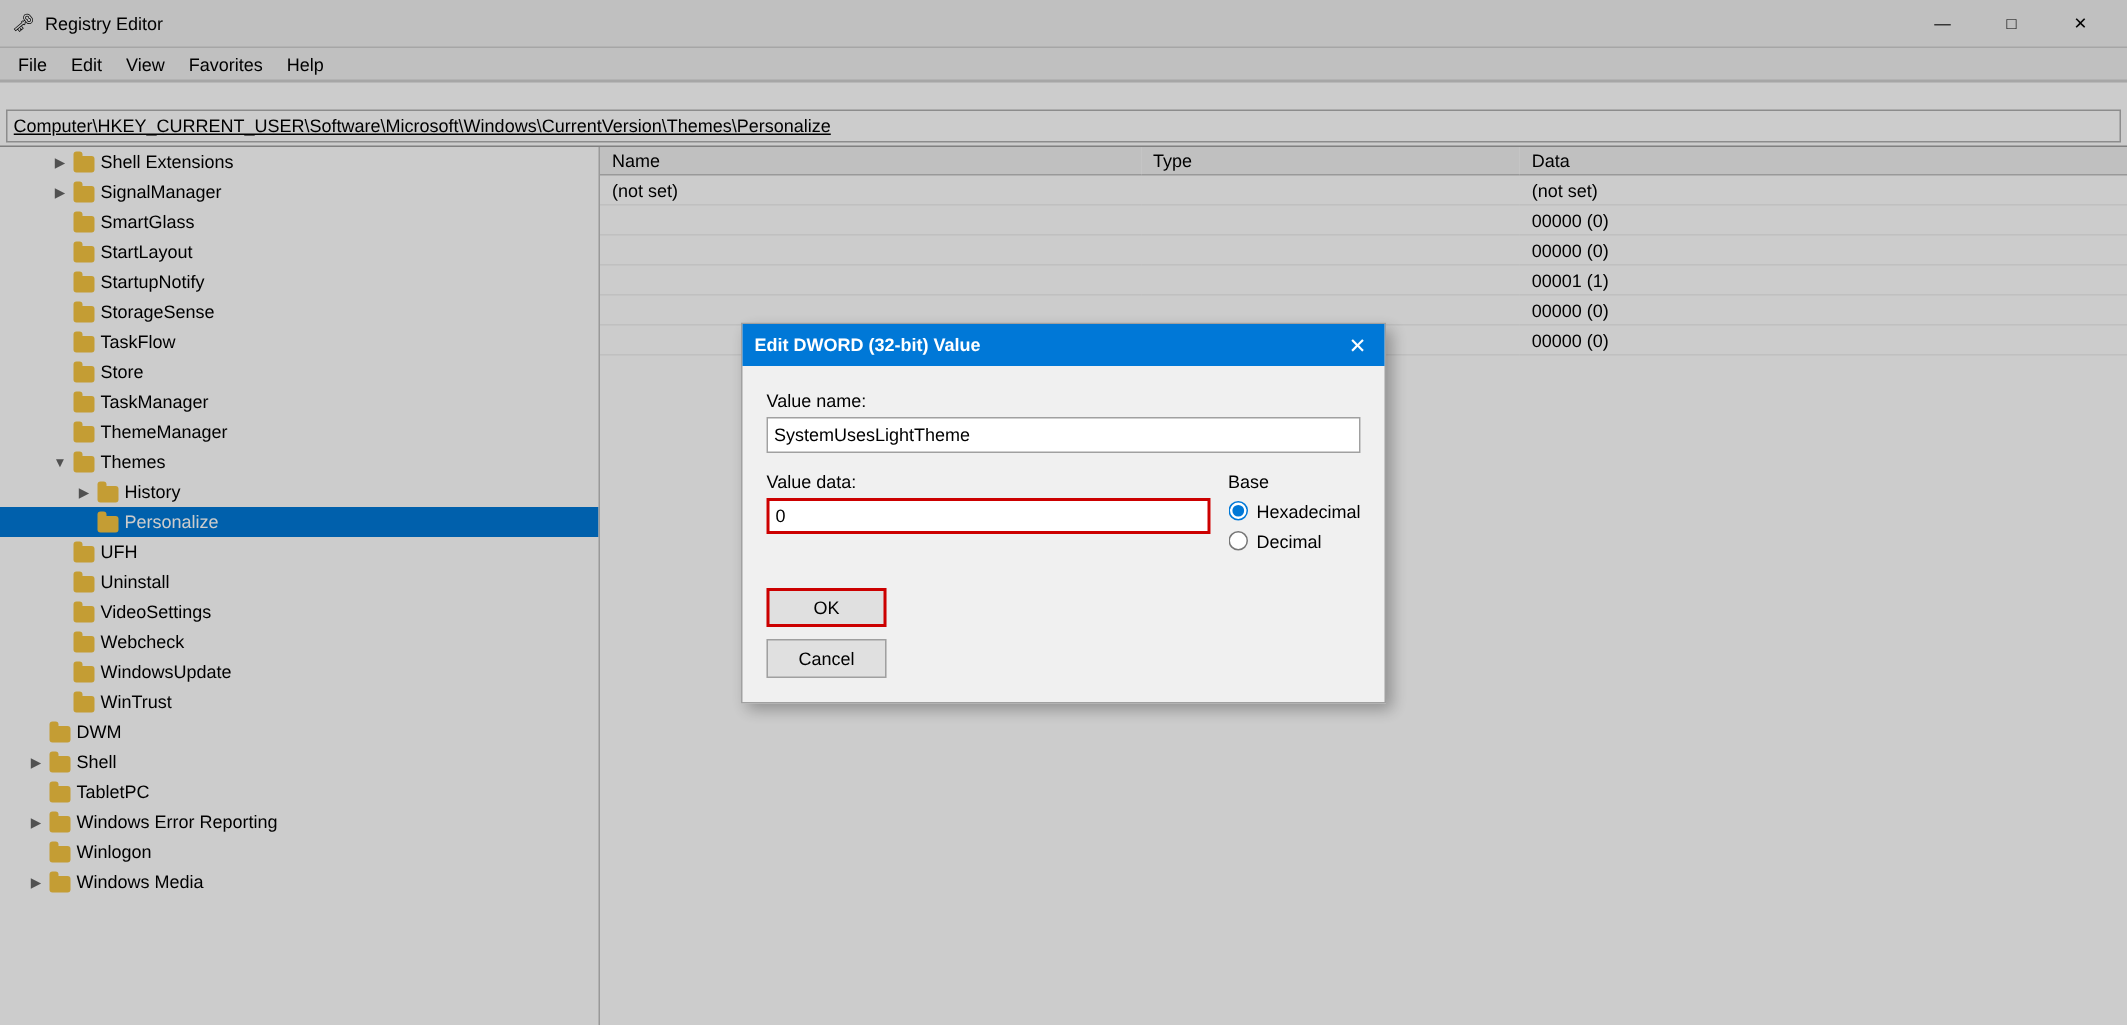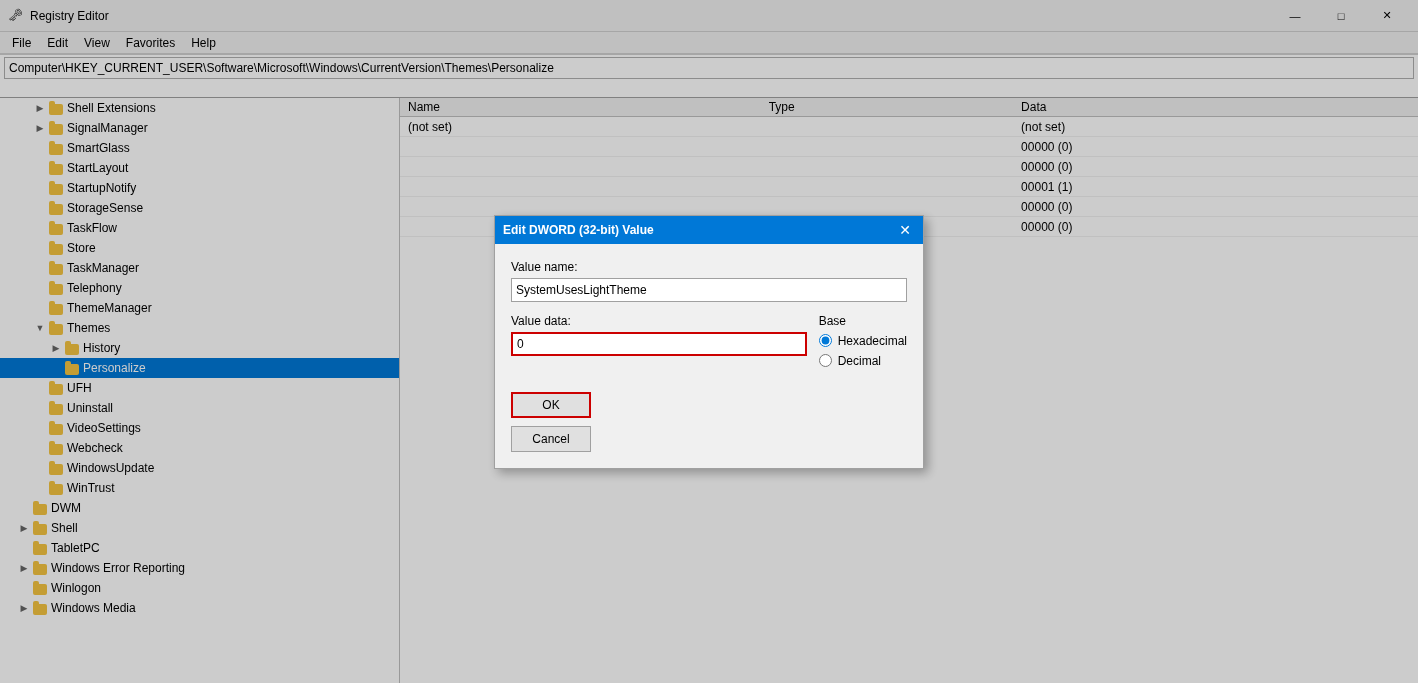--- a/index.html
+++ b/index.html
@@ -24,23 +24,24 @@
     .menu-bar {
       display: flex; align-items: center; height: 22px; padding: 0 4px;
       background: #f0f0f0; border-bottom: 1px solid #d0d0d0;
     }
     .menu-item {
       padding: 2px 8px; cursor: pointer; font-size: 12px;
     }
 
     
     .address-bar {
-      display: flex; align-items: flex-start; height: 44px; padding: 2px 4px;
+      display: flex; align-items: flex-end; height: 44px; padding: 2px 4px;
       background: #fff; border-bottom: 1px solid #a0a0a0;
       border-top: 1px solid #d0d0d0;
+      text-decoration: underline;
     }
     .address-bar input {
       flex: 1; border: 1px solid #b0b0b0; height: 22px; padding: 0 4px;
       font-size: 12px; outline: none; background: white;
     }
 
     
     .main-content {
       display: flex; height: calc(100vh - 82px);
     }
@@ -255,29 +256,20 @@
           <span class="tree-label">Store</span>
         </div>
         <div class="tree-item">
           <span class="tree-indent"></span>
           <span class="tree-indent"></span>
           <span class="tree-expander"></span>
           <span class="tree-folder-icon">
             <span class="folder-yellow"></span>
           </span>
           <span class="tree-label">TaskManager</span>
-        </div>
-        <div class="tree-item">
-          <span class="tree-indent"></span>
-          <span class="tree-indent"></span>
-          <span class="tree-expander"></span>
-          <span class="tree-folder-icon">
-            <span class="folder-yellow"></span>
-          </span>
-          <span class="tree-label">Telephony</span>
         </div>
         <div class="tree-item">
           <span class="tree-indent"></span>
           <span class="tree-indent"></span>
           <span class="tree-expander"></span>
           <span class="tree-folder-icon">
             <span class="folder-yellow"></span>
           </span>
           <span class="tree-label">ThemeManager</span>
         </div>

